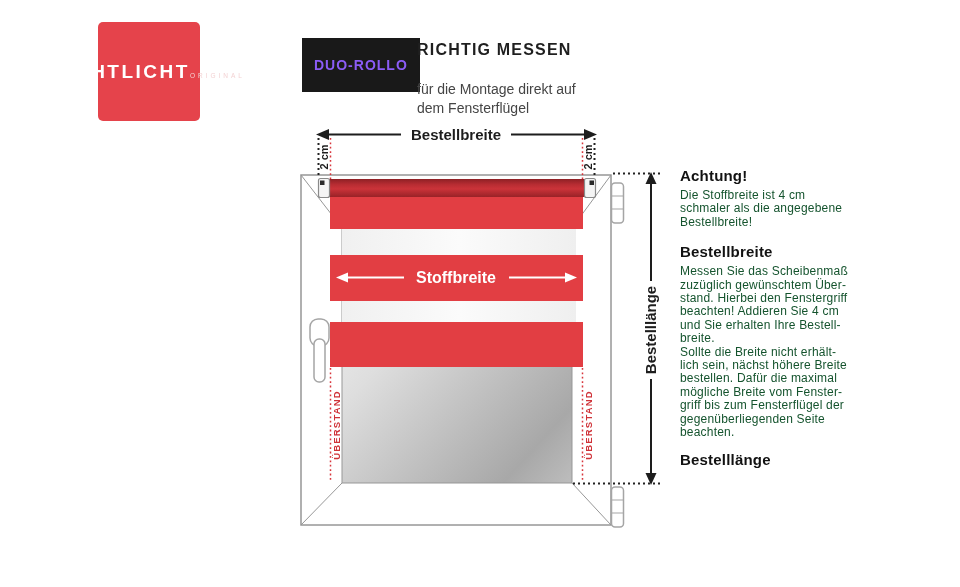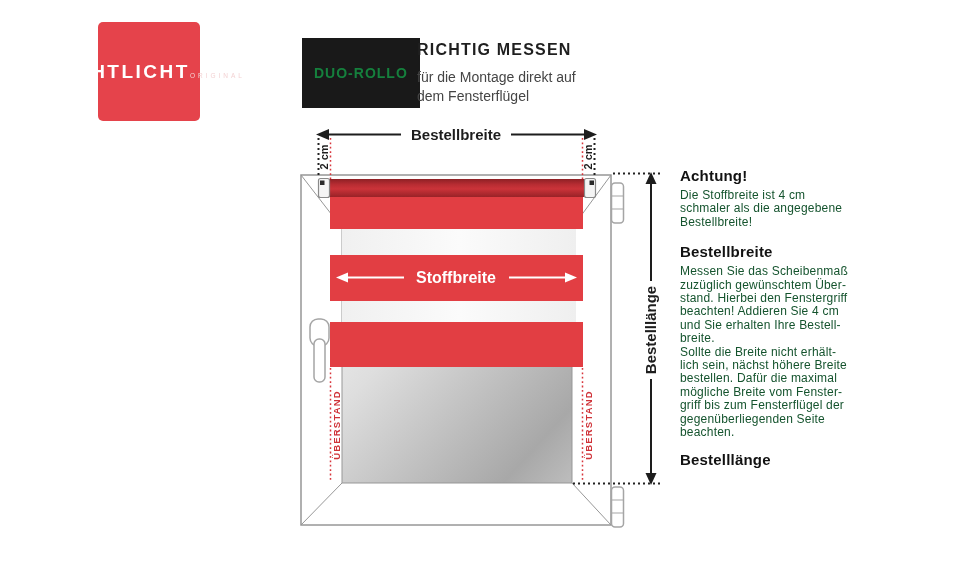--- a/index.html
+++ b/index.html
@@ -6,24 +6,24 @@
   body{font-family:"Liberation Sans",sans-serif;}
   .canvas{position:relative;width:960px;height:587px;background:#fff;overflow:hidden;}
 
   
   .logo{position:absolute;left:98px;top:22px;width:102px;height:99px;background:#e5434b;border-radius:5px;
         display:flex;flex-direction:row;align-items:center;justify-content:center;}
   .logo .l1,.logo .l2{color:#fff;font-weight:bold;font-size:19px;line-height:20px;letter-spacing:2.5px;}
   .logo .sub{color:#f3d2d3;font-size:6.5px;letter-spacing:3px;margin-top:7px;}
 
   
-  .badge{position:absolute;left:302px;top:38px;height:38px;padding:16px 12px;background:#191919;color:#15803d;
+  .badge{position:absolute;left:302px;top:38px;height:38px;padding:8px 12px;background:#191919;color:#8b5cf6;
          font-weight:bold;font-size:14px;letter-spacing:1px;display:flex;align-items:center;}
   .title{position:absolute;left:417px;top:41px;font-weight:bold;font-size:16px;letter-spacing:1.2px;color:#1f1f1f;}
-  .subtitle{position:absolute;left:417px;top:68px;font-size:14px;line-height:19px;color:#454545;white-space:pre-line;}
+  .subtitle{position:absolute;left:417px;top:80px;font-size:14px;line-height:19px;color:#454545;white-space:pre-line;}
 
   
   .info{position:absolute;left:680px;top:166px;width:262px;}
   .info h3{margin:0 0 4px 0;font-size:15px;line-height:19px;font-weight:bold;color:#121212;letter-spacing:.2px;}
   .info .body{font-size:12px;line-height:13.4px;color:#14532d;white-space:pre-line;letter-spacing:.2px;}
   .sec-2 h3{margin-top:13px;}
   .sec-3 h3{margin-top:10px;}
 
   .diagram-svg{position:absolute;left:0;top:0;}
   svg text{font-family:"Liberation Sans",sans-serif;}

